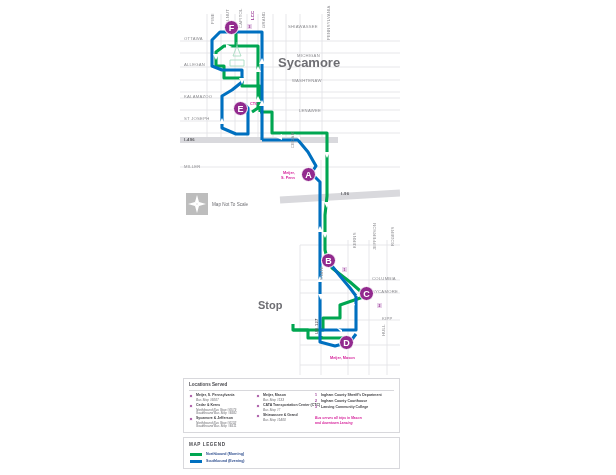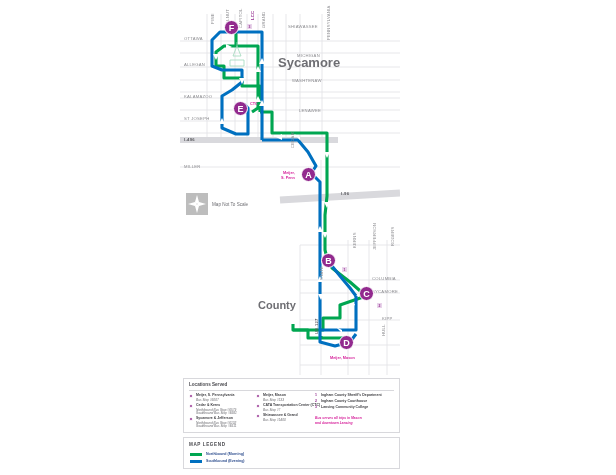--- a/index.html
+++ b/index.html
@@ -164,21 +164,21 @@
       </g>
 
       <g fill="none" stroke="#9fd9bb" stroke-width="0.8">
         <path d="M53 56 L57 46 L61 56 Z"></path>
         <path d="M50 66 L64 66 L64 60 L50 60 Z"></path>
         <line x1="57" y1="46" x2="57" y2="42"></line>
       </g>
     </svg>
 
     <div class="city" style="left:98px;top:55px;font-size:13px;">Sycamore</div>
-    <div class="city" style="left:78px;top:299px;font-size:11px;">County</div>
+    <div class="city" style="left:78px;top:299px;font-size:11px;">Stop</div>
 
     <div class="lbl" style="left:4px;top:36px;">OTTAWA</div>
     <div class="lbl" style="left:4px;top:62px;">ALLEGAN</div>
     <div class="lbl" style="left:4px;top:94px;">KALAMAZOO</div>
     <div class="lbl" style="left:4px;top:116px;">ST JOSEPH</div>
     <div class="lbl" style="left:4px;top:137px;color:#5a5a5f;font-weight:bold;">I-496</div>
     <div class="lbl" style="left:4px;top:164px;">MILLER</div>
     <div class="lbl" style="left:108px;top:24px;">SHIAWASSEE</div>
     <div class="lbl" style="left:117px;top:53px;">MICHIGAN</div>
     <div class="lbl" style="left:112px;top:78px;">WASHTENAW</div>

